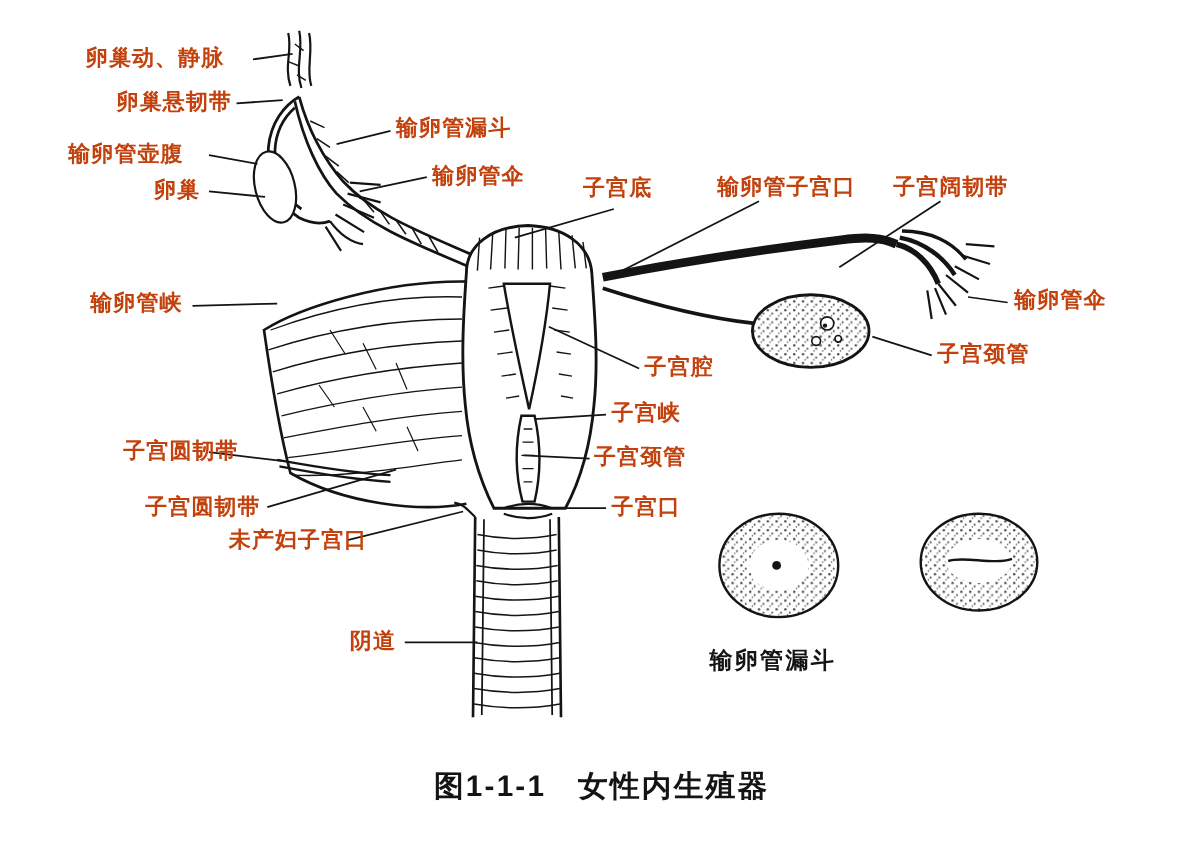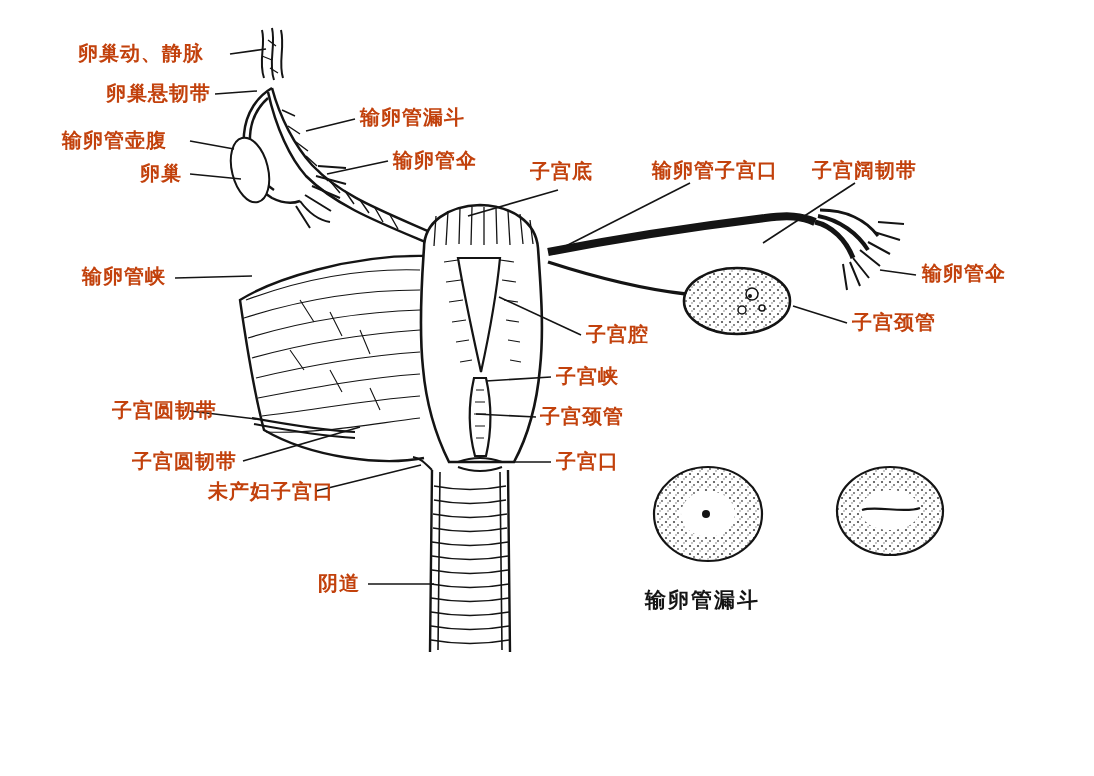--- a/index.html
+++ b/index.html
@@ -176,14 +176,15 @@
   <div class="label" style="left:556px; top:366px;">子宫峡</div>
   <div class="label" style="left:540px; top:406px;">子宫颈管</div>
   <div class="label" style="left:556px; top:451px;">子宫口</div>
   <div class="label" style="left:76px;  top:400px;margin-left:36px;">子宫圆韧带</div>
   <div class="label" style="left:132px; top:451px;">子宫圆韧带</div>
   <div class="label" style="left:208px; top:481px;">未产妇子宫口</div>
   <div class="label" style="left:318px; top:573px;">阴道</div>
 
   <div class="subcaption" style="left:645px; top:586px;">输卵管漏斗</div>
 
+  <div class="caption">图1-1-1　女性内生殖器</div>
 
 </div>
 
 </body></html>

